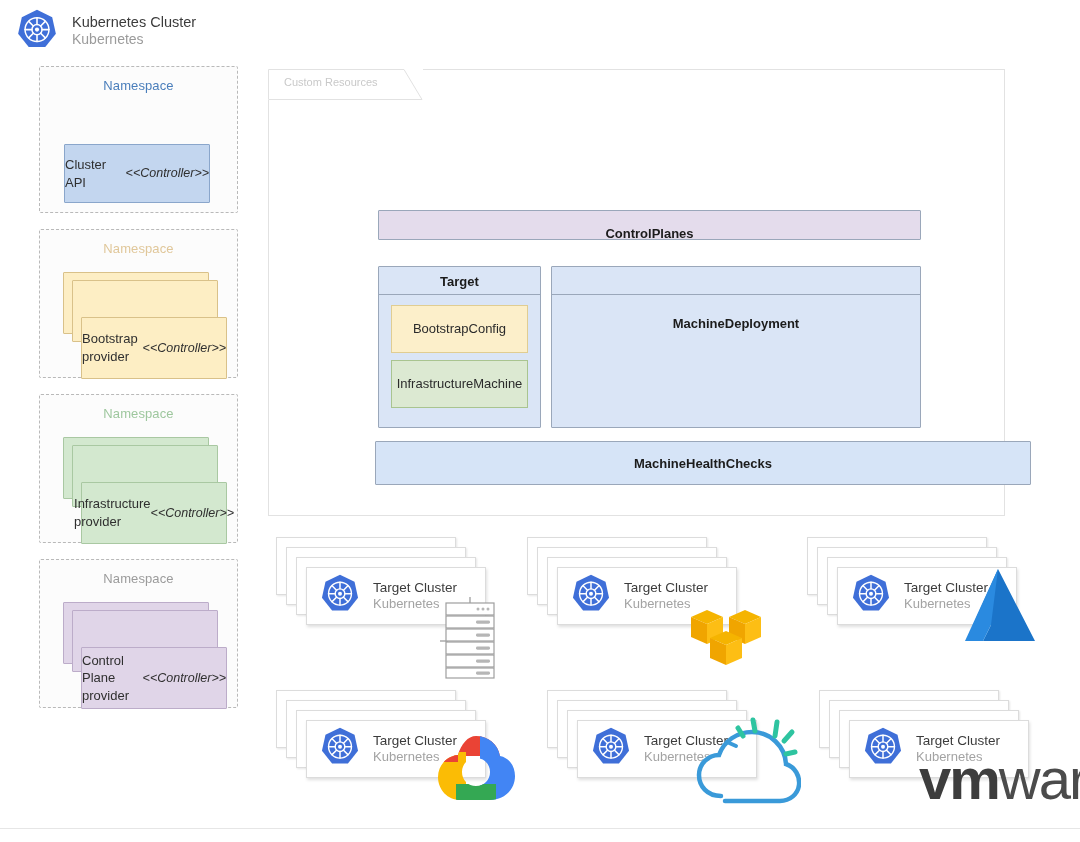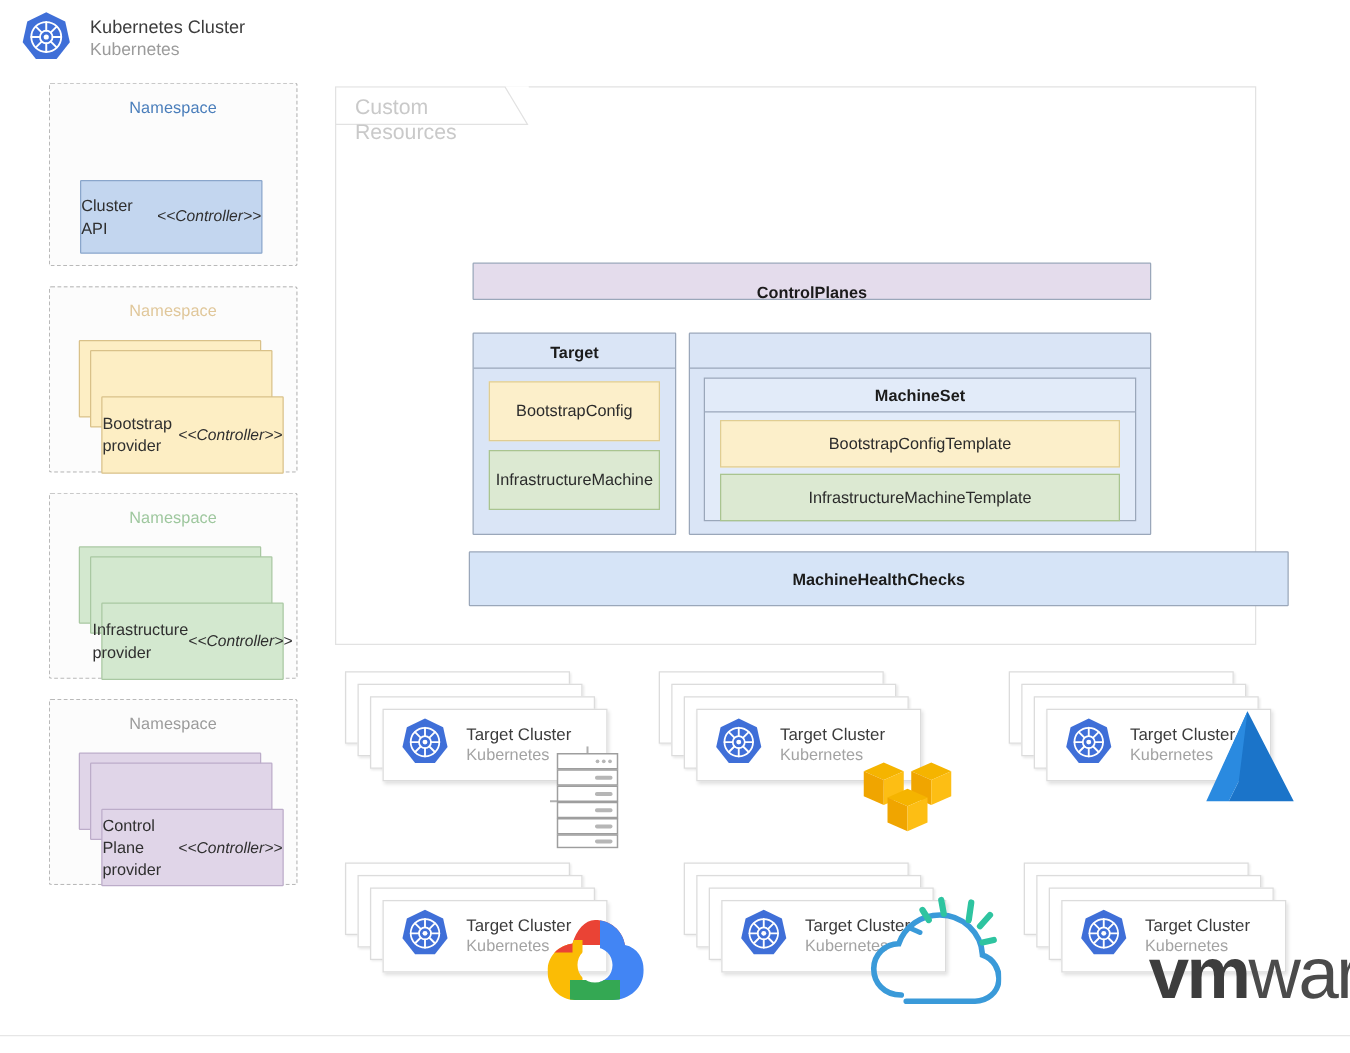--- a/index.html
+++ b/index.html
@@ -50,21 +50,21 @@
   #cr-panel{
     position:absolute;left:268px;top:69px;width:737px;height:447px;
     border:1px solid #e2e2e2;background:#fff;box-sizing:border-box;
   }
   #cr-tab{
     position:absolute;left:268px;top:69px;height:31px;width:155px;
     background:#fff;border-right:0;box-sizing:border-box;
   }
   #cr-tab .tabshape{position:absolute;inset:0;}
   #cr-tab .tablabel{
-    position:absolute;left:16px;top:7px;font-size:17px;color:#c9c9c9;
+    position:absolute;left:16px;top:7px;font-size:11px;color:#c9c9c9;
   }
 
   .rbox{box-sizing:border-box;border:1px solid #9aa7ba;border-radius:1px;position:absolute;}
   .rhdr{font-size:13px;font-weight:bold;color:#1b1b1b;text-align:center;}
   .rlbl{font-size:13px;color:#2b2b2b;text-align:center;}
 
   
   .tc-group{position:absolute;}
   .tc-shadow{
     position:absolute;box-sizing:border-box;
@@ -188,30 +188,20 @@
     </div>
     <div style="position:absolute;left:12px;top:93px;right:12px;height:48px;background:#dce9d2;border:1px solid #a9c490;box-sizing:border-box;">
       <div class="rlbl" style="line-height:46px;">InfrastructureMachine</div>
     </div>
   </div>
 
   <div class="rbox" style="left:551px;top:266px;width:370px;height:162px;background:#dae5f6;">
     <div class="rhdr" style="position:absolute;left:0;right:0;top:7px;margin-top:42px;">MachineDeployment</div>
     <div style="position:absolute;left:0;right:0;top:27px;height:1px;background:#9aa7ba;"></div>
 
-    <div style="position:absolute;left:11px;top:35px;right:11px;bottom:10px;background:#e2ebf9;border:1px solid #9aa7ba;box-sizing:border-box;">
-      <div class="rhdr" style="position:absolute;left:0;right:0;top:6px;">MachineSet</div>
-      <div style="position:absolute;left:0;right:0;top:26px;height:1px;background:#9aa7ba;"></div>
-      <div style="position:absolute;left:12px;top:33px;right:12px;height:38px;background:#fcefca;border:1px solid #e0cd92;box-sizing:border-box;">
-        <div class="rlbl" style="line-height:36px;">BootstrapConfigTemplate</div>
-      </div>
-      <div style="position:absolute;left:12px;top:76px;right:12px;height:38px;background:#dce9d2;border:1px solid #a9c490;box-sizing:border-box;">
-        <div class="rlbl" style="line-height:36px;">InfrastructureMachineTemplate</div>
-      </div>
-    </div>
   </div>
 
   <div class="rbox" style="left:375px;top:441px;width:656px;height:44px;background:#d6e4f7;">
     <div class="rhdr" style="position:absolute;left:0;right:0;top:14px;">MachineHealthChecks</div>
   </div>
 
   <div class="tc-group" style="left:272px;top:535px;width:240px;height:145px;">
     <div class="tc-shadow" style="left:4px;top:2px;width:180px;height:58px;"></div>
     <div class="tc-shadow" style="left:14px;top:12px;width:180px;height:58px;"></div>
     <div class="tc-shadow" style="left:24px;top:22px;width:180px;height:58px;"></div>

